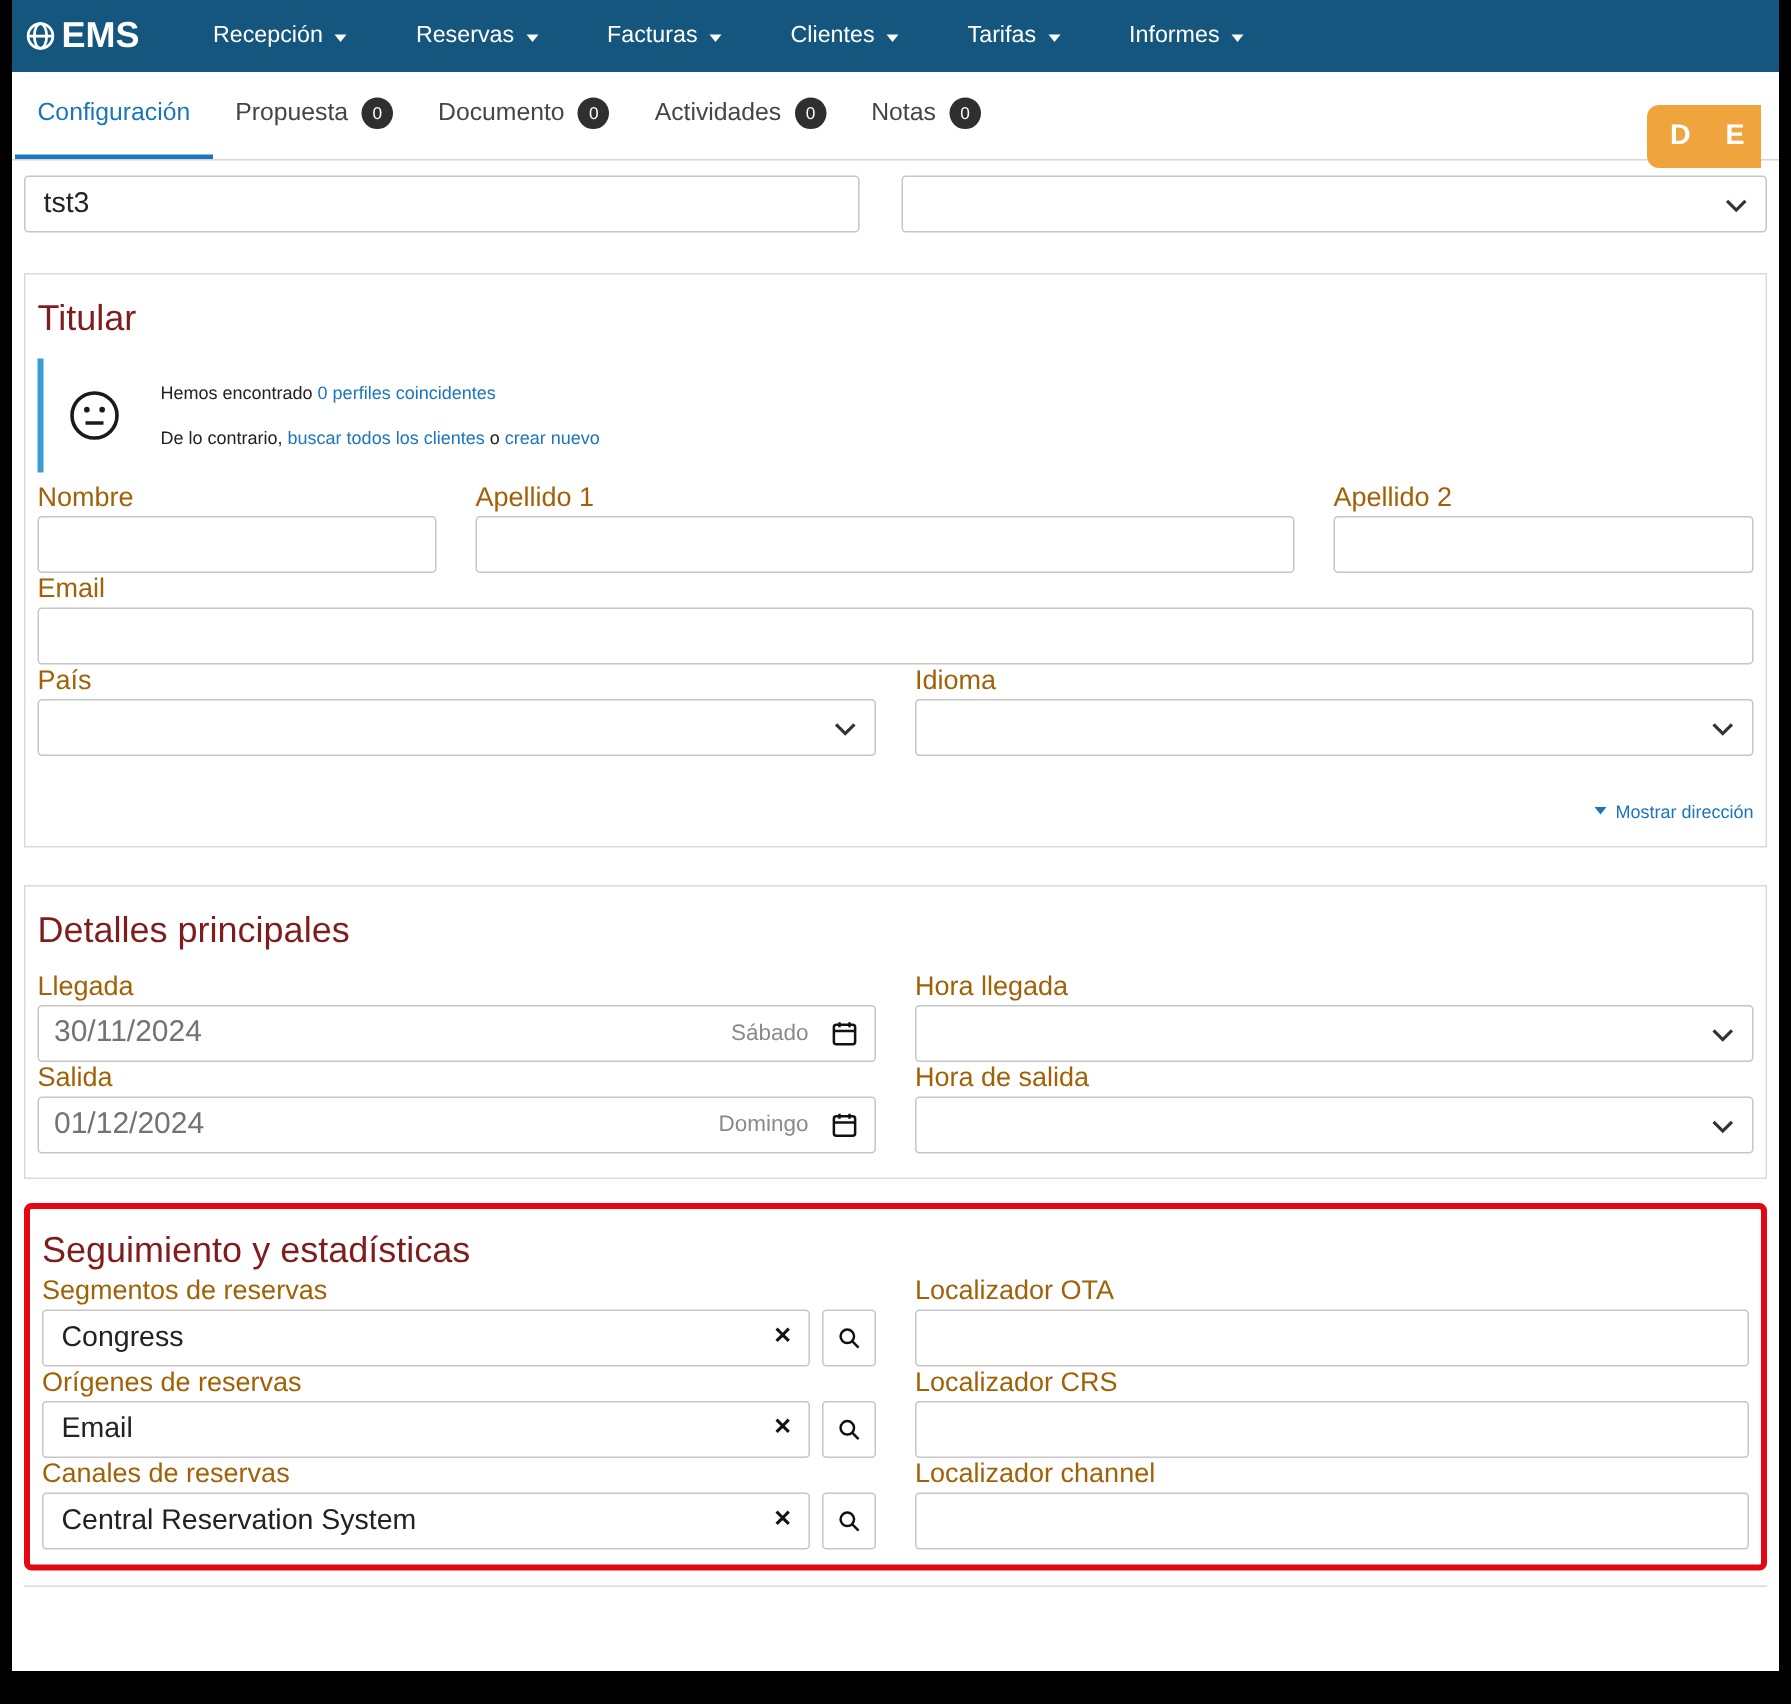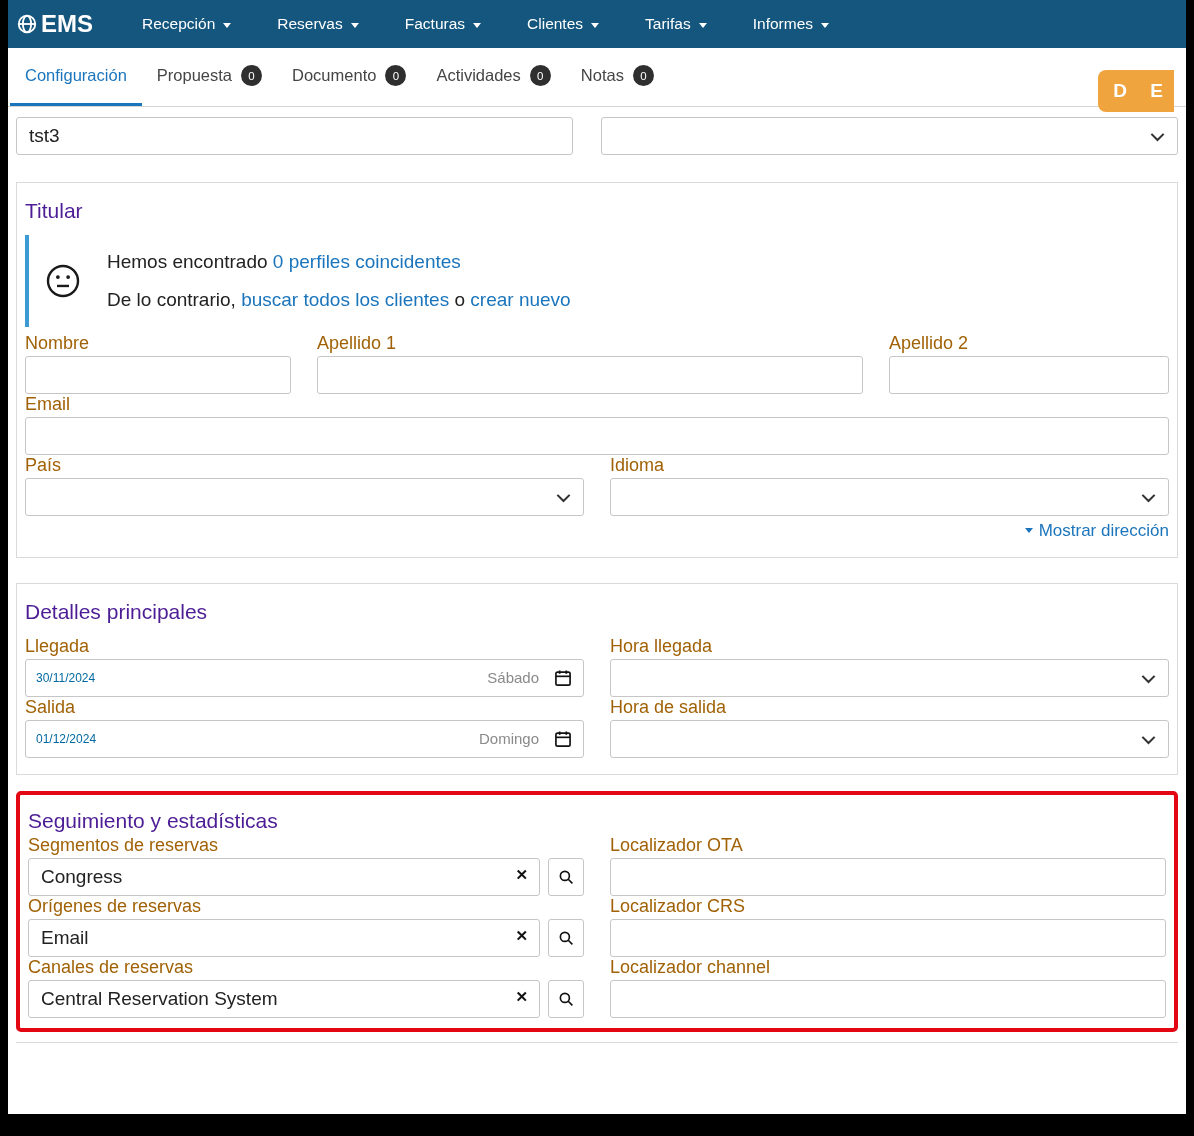--- a/index.html
+++ b/index.html
@@ -74,47 +74,47 @@
   .row1 { display:flex; gap:28px; margin-top:10px; }
   .row1 .cell-left { width:557px; }
   .row1 .cell-right { flex:1; }
   
   .panel {
     border:1px solid #dadada;
     margin-top:27px;
     padding:8px 8px 16px;
     background:#fff;
   }
-  .panel-heading { font-size:21px; color:#4c1d95; margin:8px 0 12px; font-weight:normal; }
+  .panel-heading { font-size:24px; color:#7f1d1d; margin:8px 0 12px; font-weight:normal; }
   
   .alert {
     border-left:4px solid #3C9BD5;
     padding:16px 10px 16px 16px;
     display:flex; align-items:center; gap:26px;
     margin-bottom:6px;
   }
-  .alert-lines { font-size:19px; color:#222; }
+  .alert-lines { font-size:12px; color:#222; }
   .alert-line { margin:0 0 16px; }
   .alert-line:last-child { margin-bottom:0; }
   .lnk { color:#1B75BC; cursor:pointer; }
   .cols { display:flex; gap:26px; }
   .col-nombre { width:266px; }
   .col-ap1 { flex:1; }
   .col-ap2 { width:280px; }
   .half { flex:1; }
-  .mostrar { text-align:right; margin-top:2px; font-size:17px; }
+  .mostrar { text-align:right; margin-top:28px; font-size:12px; }
   .mostrar .lnk { display:inline-flex; align-items:center; gap:6px; }
   .caret-blue { width:0; height:0; border-left:4px solid transparent; border-right:4px solid transparent; border-top:5px solid #1B75BC; }
   
   .date-group {
     display:flex; align-items:center;
     height:38px; border:1px solid #c6c6c6; border-radius:3px;
     padding:0 10px; background:#fff; cursor:text;
   }
-  .date-text { font-size:12px; color:#0369a1; }
+  .date-text { font-size:20px; color:#737373; }
   .weekday { margin-left:auto; color:#8a8a8a; font-size:15px; margin-right:14px; }
   .cal-btn { display:flex; cursor:pointer; background:none; border:none; padding:0; }
   
   .red-annotation {
     border:4px solid #E30613; border-radius:5px;
     margin-top:16px;
     padding:6px 8px 10px;
     background:#fff;
   }
   .lookup { display:flex; gap:8px; }

